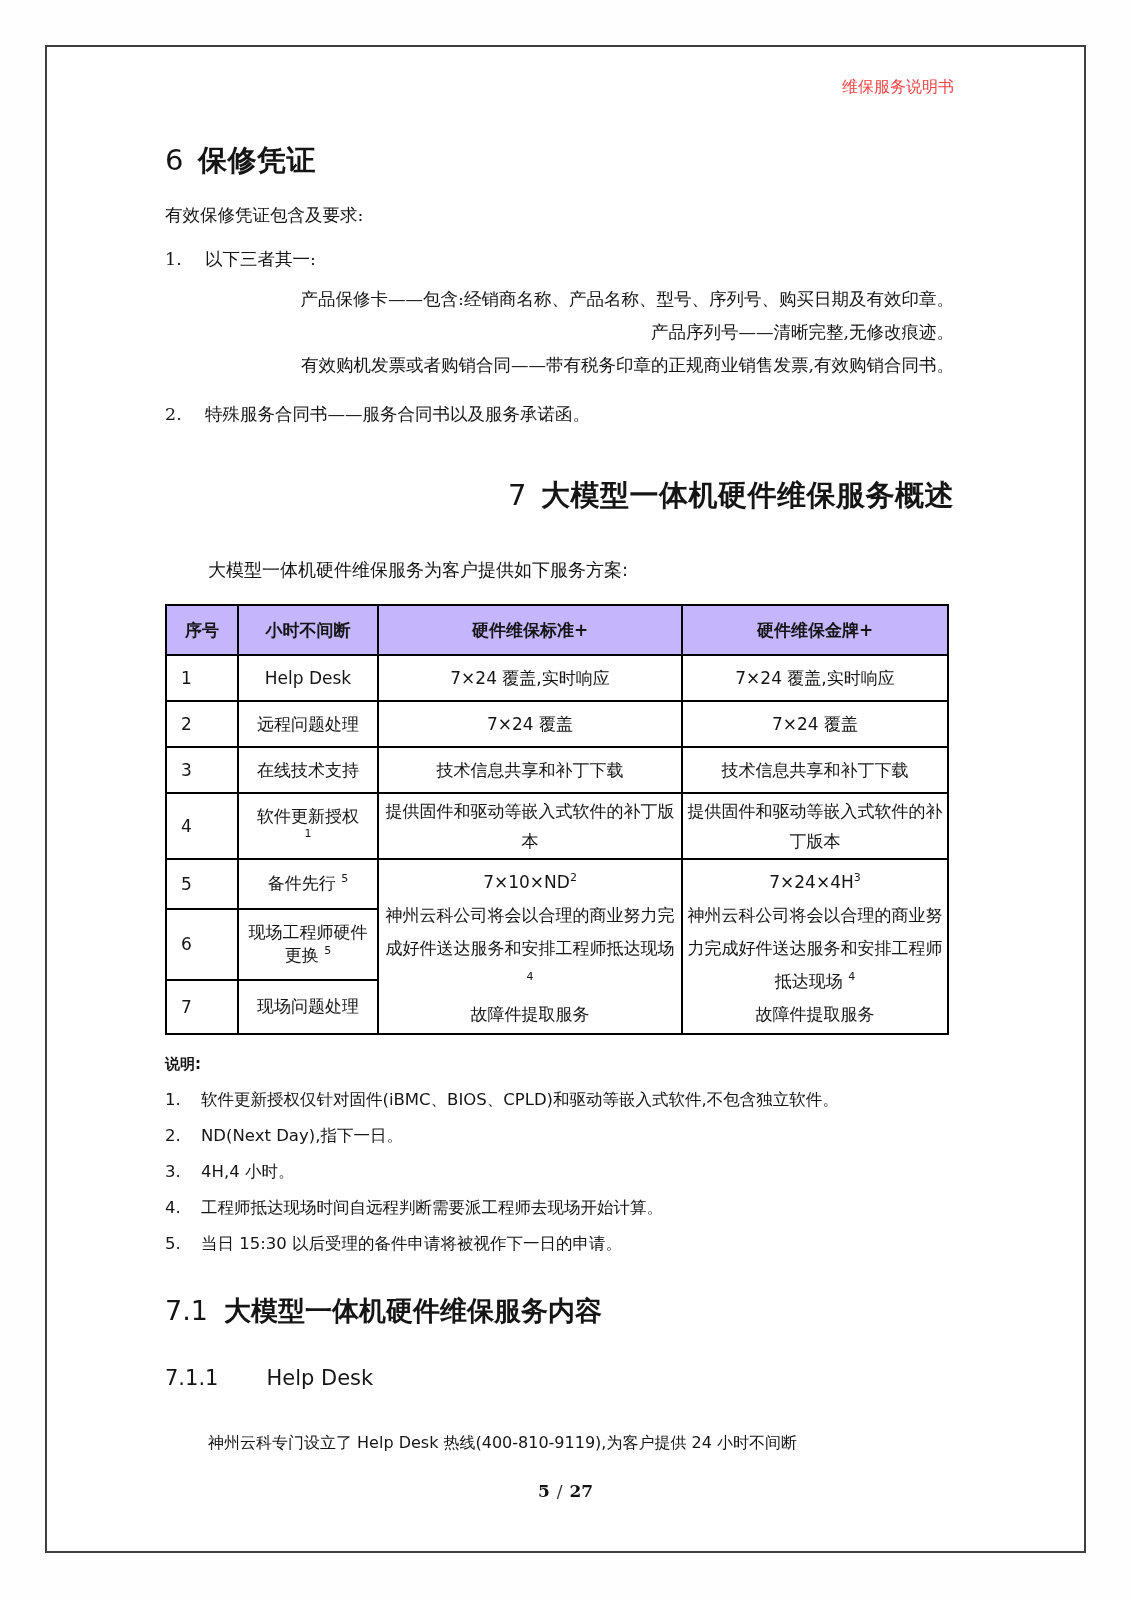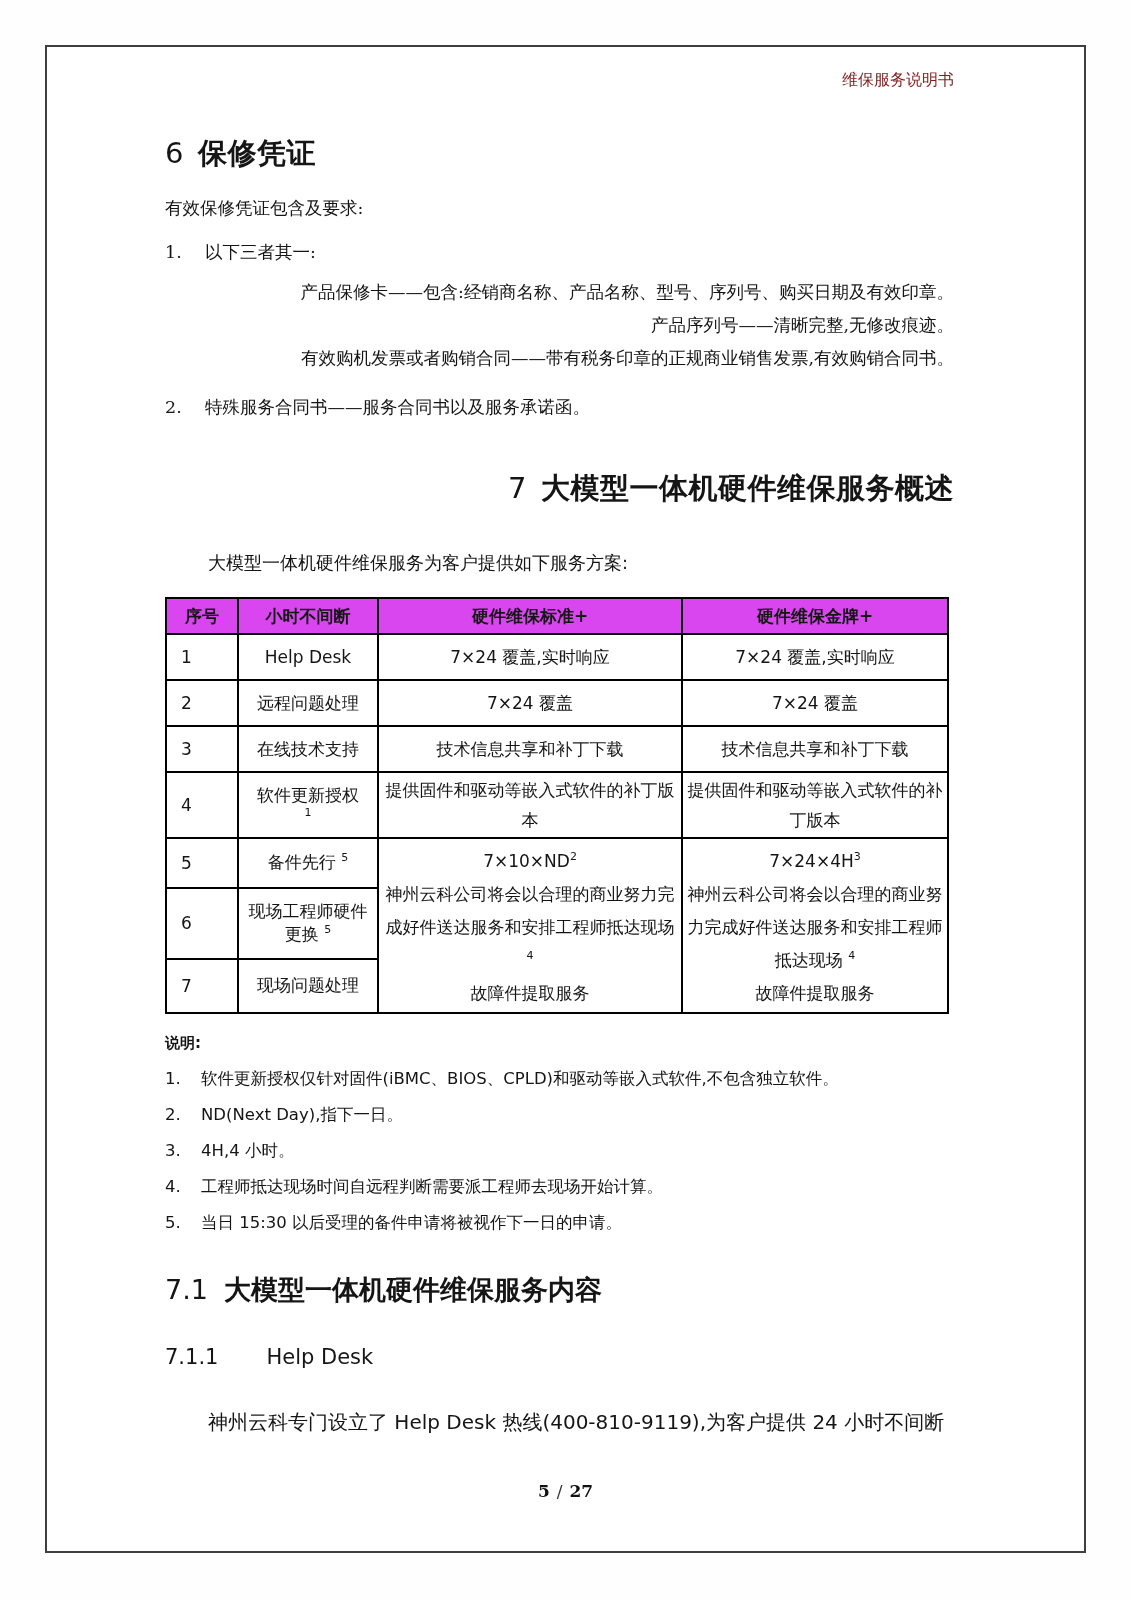--- a/index.html
+++ b/index.html
@@ -16,26 +16,26 @@
     left: 45px; top: 45px;
     width: 1041px; height: 1508px;
     border: 2px solid #3f3f3f;
     background: #ffffff;
   }
   .content {
     padding: 0 130px 0 118px;
   }
   
   .doc-header {
-    margin-top: 23px;
+    margin-top: 30px;
     text-align: right;
     font-family: "DejaVu Serif", "Liberation Serif", serif;
     font-size: 16px;
     line-height: 20px;
-    color: #7f1d1d;
+    color: #ef4444;
   }
   
   .h1 {
     margin: 46px 0 0 0;
     font-size: 29px;
     line-height: 34px;
     font-weight: 700;
     letter-spacing: 0.5px;
   }
   .h1 .h-num { font-weight: 400; margin-right: 14px; }
@@ -55,41 +55,41 @@
   .h3 .h-num { margin-right: 48px; }
   
   .serif { font-family: "DejaVu Serif", "Liberation Serif", serif; }
   .intro6 { margin: 26px 0 0 0; font-size: 17.5px; line-height: 24px; }
   .list-item { display: flex; margin-top: 20px; font-size: 17.5px; line-height: 24px; }
   .list-item .li-num { width: 40px; flex: none; }
   .sub-block { margin: 12px 0 0 40px; font-size: 17.5px; line-height: 33px; text-align: right; }
   .sub-block div { white-space: nowrap; }
   
   .intro7 { margin: 46px 0 0 43px; font-size: 18px; line-height: 24px; }
-  .p711 { margin: 40px 0 12px 43px; font-size: 20px; line-height: 24px; }
+  .p711 { margin: 40px 0 12px 43px; font-size: 16px; line-height: 24px; }
   
   table.svc {
     margin-top: 22px;
     border-collapse: collapse;
     table-layout: fixed;
     width: 782px;
   }
   .svc col.c1 { width: 72px; }
   .svc col.c2 { width: 140px; }
   .svc col.c3 { width: 304px; }
   .svc col.c4 { width: 266px; }
   .svc th, .svc td {
     border: 2px solid #000;
     text-align: center;
     vertical-align: middle;
     font-size: 17px;
     padding: 2px 4px;
     overflow: hidden;
   }
-  .svc th { background: #d946ef; font-weight: 700; height: 36px; }
+  .svc th { background: #c4b5fd; font-weight: 700; height: 50px; }
   .svc td.no-cell { text-align: left; padding-left: 14px; }
   .svc tr.r1 td, .svc tr.r2 td, .svc tr.r3 td, .svc tr.r5 td { height: 46px; }
   .svc tr.r4 td { height: 62px; }
   .svc tr.r6 td { height: 66px; }
   .svc tr.r7 td { height: 50px; }
   .svc td .two-line { line-height: 30px; }
   .svc td.merged { vertical-align: top; padding-top: 6px; }
   .svc td.merged p { margin: 0; line-height: 33px; }
   sup { font-size: 11px; line-height: 0; vertical-align: super; }
   .supline { line-height: 20px; }

